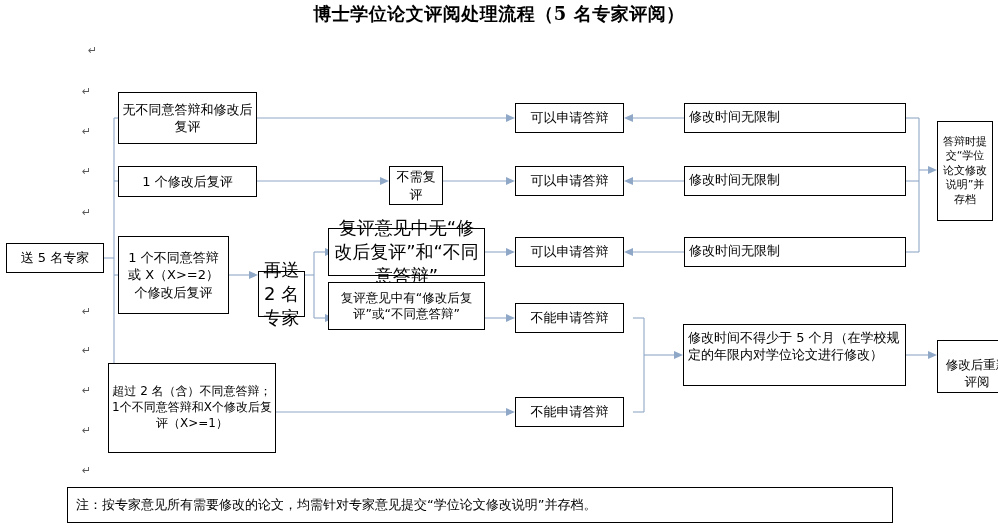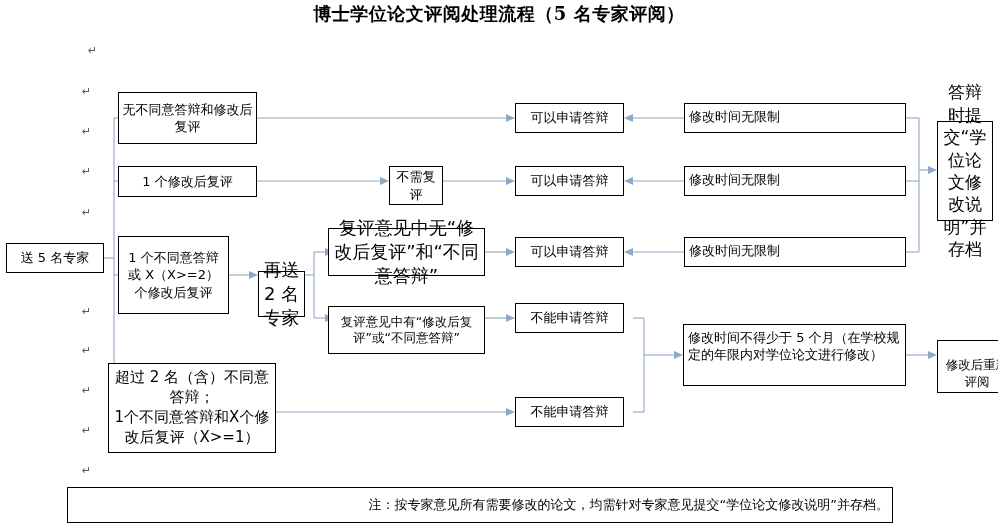--- a/index.html
+++ b/index.html
@@ -54,21 +54,21 @@
   }
   .node .txt { display: block; width: 100%; }
   .node.left-align {
     justify-content: flex-start;
     text-align: left;
     align-items: flex-start;
     padding: 4px 4px;
   }
   .node.note {
     justify-content: flex-start;
-    text-align: right;
+    text-align: left;
     padding-left: 8px;
     font-size: 13px;
   }
   svg#wires {
     position: absolute;
     left: 0;
     top: 0;
     width: 998px;
     height: 532px;
     z-index: 1;
@@ -169,38 +169,38 @@
   </div>
 
   <div class="node" style="left:118px; top:166px; width:139px; height:31px;">
     <span class="txt">1 个修改后复评</span>
   </div>
 
   <div class="node" style="left:118px; top:236px; width:111px; height:78px;">
     <span class="txt">1 个不同意答辩或 X（X&gt;=2）个修改后复评</span>
   </div>
 
-  <div class="node" style="left:108px; top:363px; width:168px; height:90px; font-size:15px;">
+  <div class="node" style="left:108px; top:363px; width:168px; height:90px; font-size:12px;">
     <span class="txt" style="white-space:pre-line;">超过 2 名（含）不同意答辩；
 1个不同意答辩和X个修改后复评（X&gt;=1）</span>
   </div>
 
   <div class="node" style="left:258px; top:271px; width:47px; height:46px; font-size:18px;">
     <span class="txt">再送 2 名专家</span>
   </div>
 
   <div class="node" style="left:389px; top:166px; width:54px; height:39px;">
     <span class="txt">不需复评</span>
   </div>
 
   <div class="node" style="left:328px; top:228px; width:157px; height:48px; font-size:18px;">
     <span class="txt">复评意见中无“修改后复评”和“不同意答辩”</span>
   </div>
 
-  <div class="node" style="left:328px; top:306px; width:157px; height:48px; font-size:12.5px;">
+  <div class="node" style="left:328px; top:282px; width:157px; height:48px; font-size:12.5px;">
     <span class="txt">复评意见中有“修改后复评”或“不同意答辩”</span>
   </div>
 
   <div class="node" style="left:515px; top:103px; width:109px; height:30px;">
     <span class="txt">可以申请答辩</span>
   </div>
 
   <div class="node" style="left:515px; top:166px; width:109px; height:30px;">
     <span class="txt">可以申请答辩</span>
   </div>
@@ -226,21 +226,21 @@
   </div>
 
   <div class="node left-align" style="left:684px; top:237px; width:222px; height:30px;">
     <span class="txt">修改时间无限制</span>
   </div>
 
   <div class="node left-align" style="left:683px; top:324px; width:223px; height:62px;">
     <span class="txt">修改时间不得少于 5 个月（在学校规定的年限内对学位论文进行修改）</span>
   </div>
 
-  <div class="node" style="left:937px; top:121px; width:56px; height:100px; font-size:17px;">
+  <div class="node" style="left:937px; top:121px; width:56px; height:100px; font-size:11px;">
     <span class="txt">答辩时提交“学位论文修改说明”并存档</span>
   </div>
 
   <div class="node" style="left:937px; top:340px; width:80px; height:53px; font-size:12.5px;align-items:flex-end;">
     <span class="txt">修改后重新评阅</span>
   </div>
 
   <div class="node note" style="left:67px; top:487px; width:826px; height:36px;">
     <span class="txt">注：按专家意见所有需要修改的论文，均需针对专家意见提交“学位论文修改说明”并存档。</span>
   </div>

